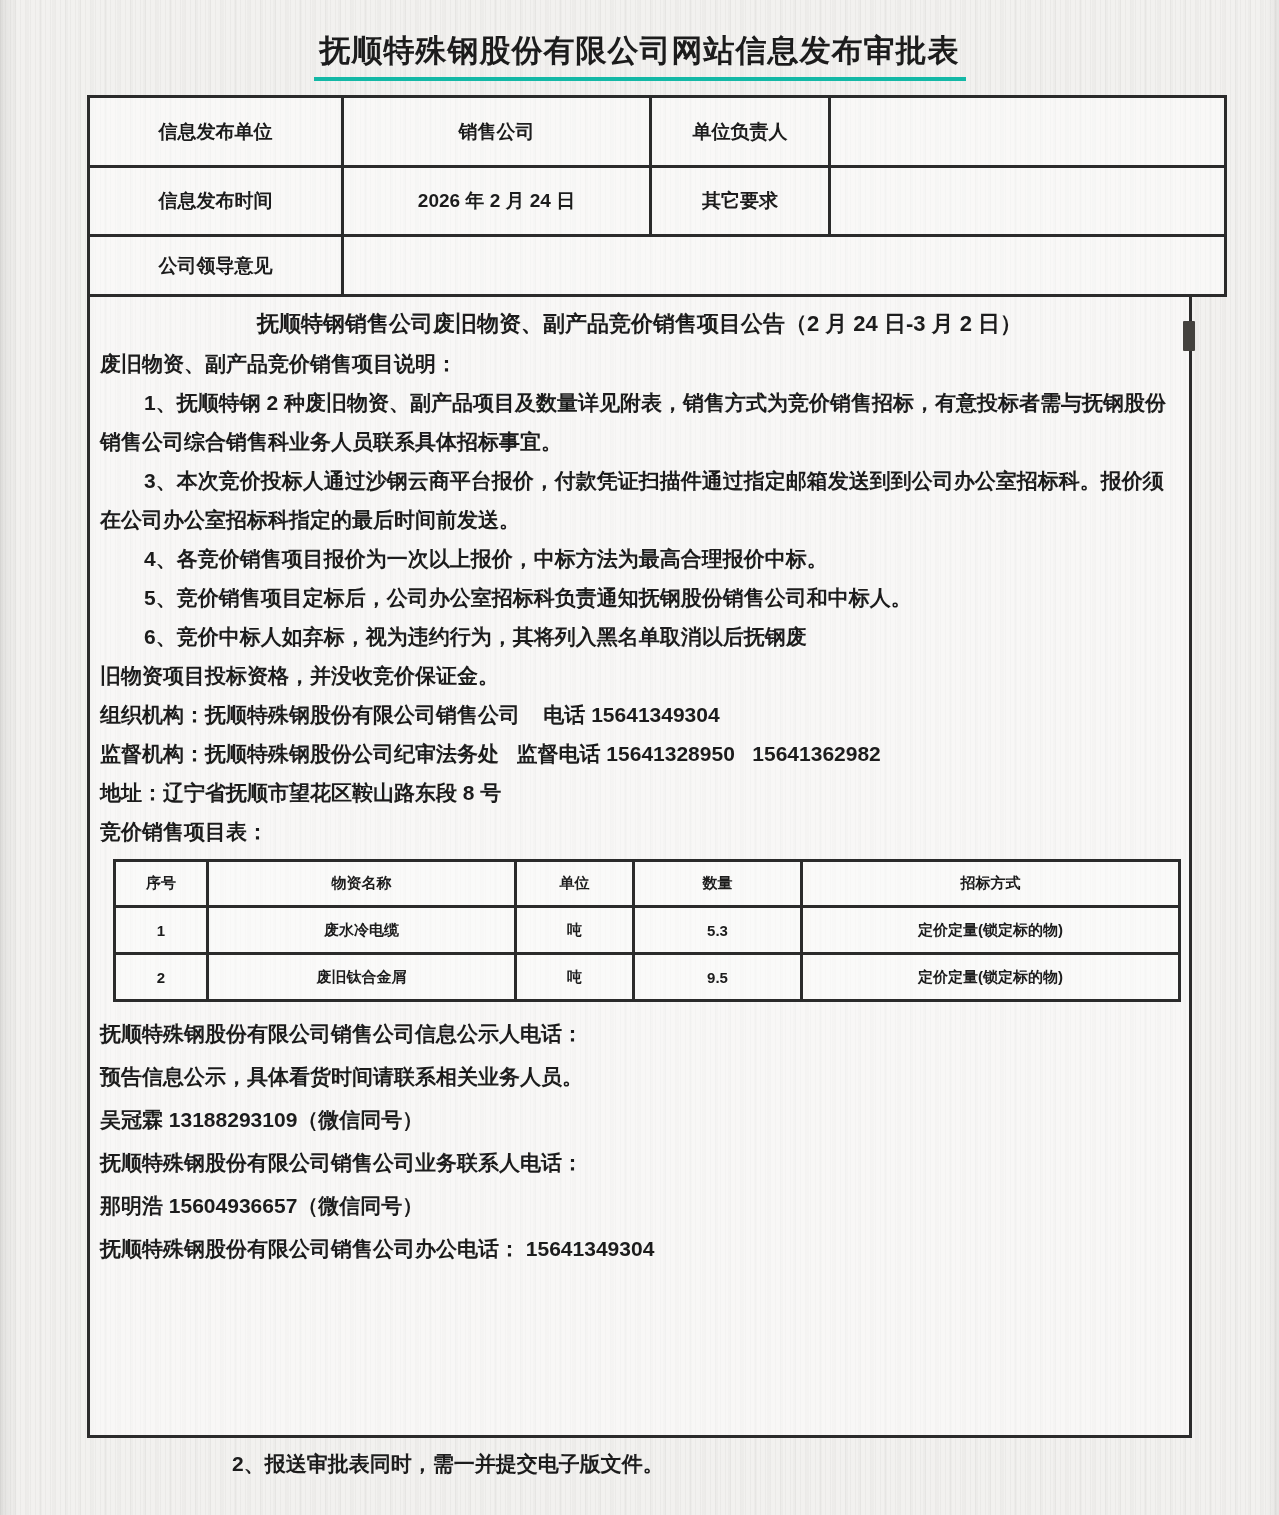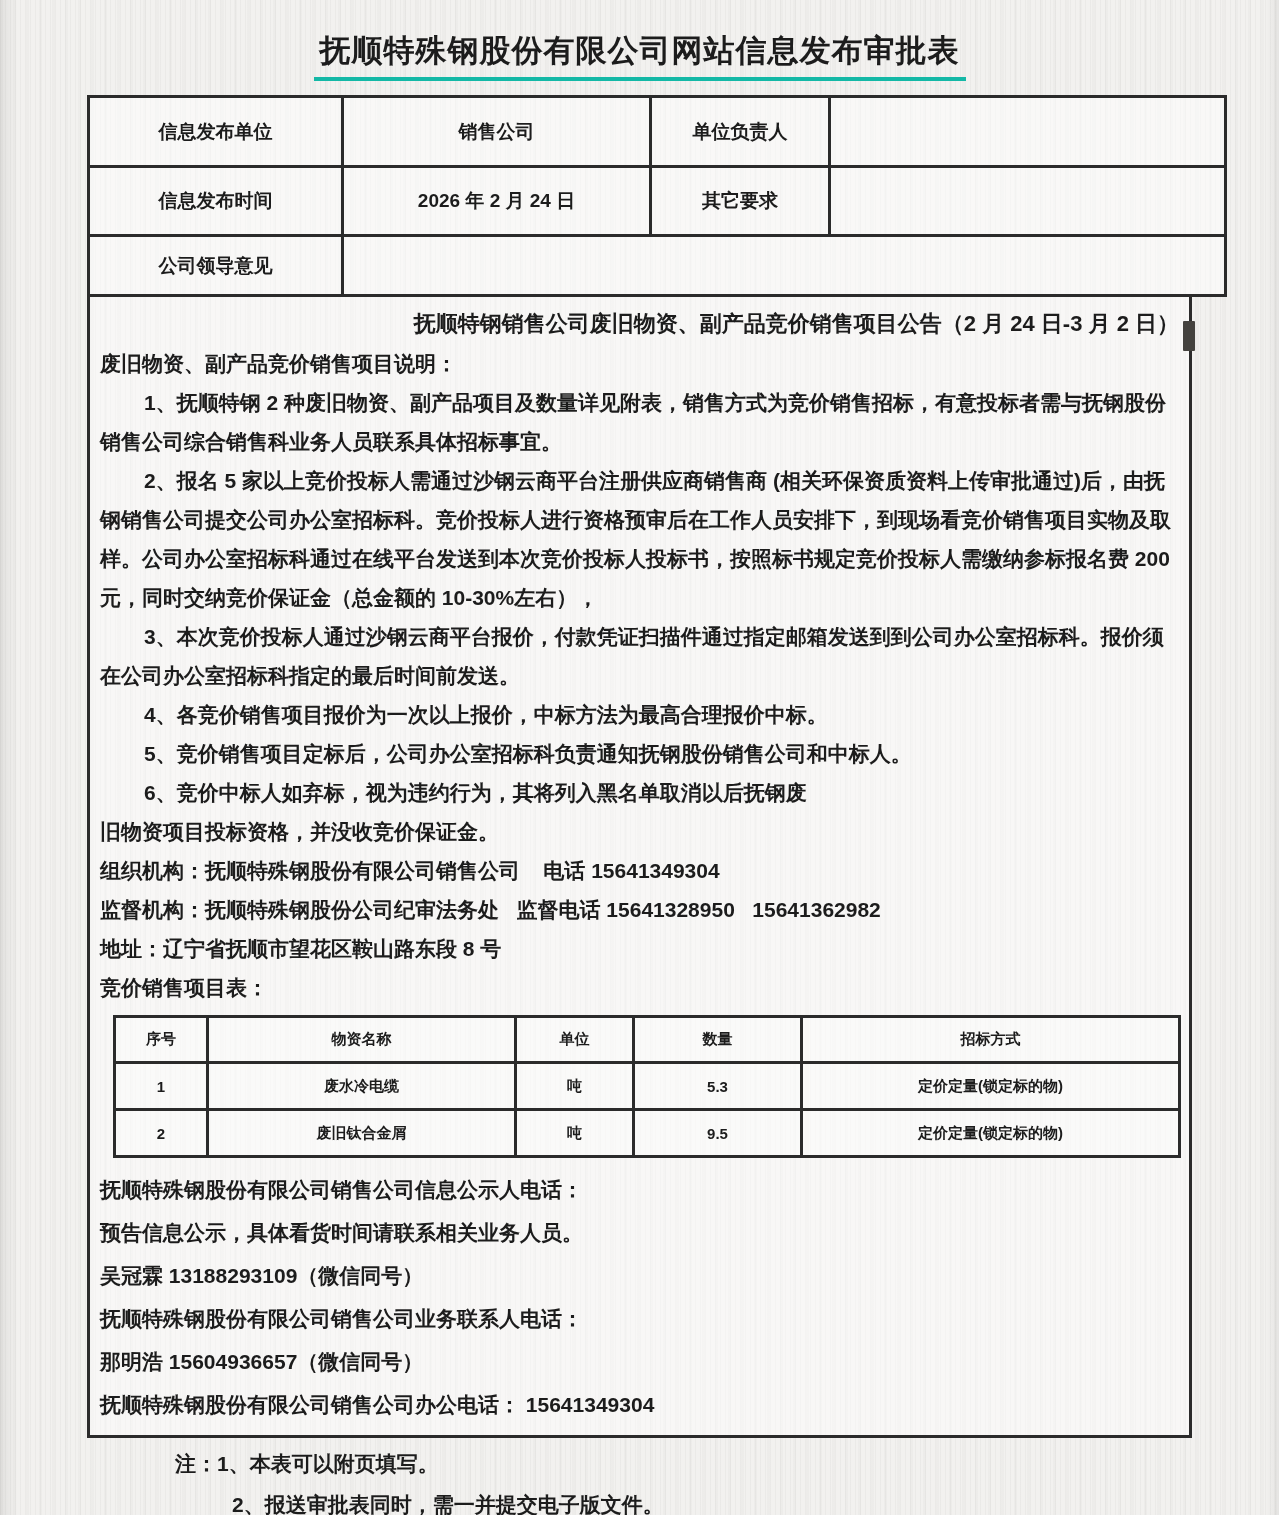--- a/index.html
+++ b/index.html
@@ -52,21 +52,21 @@
     margin:0 87px;
     width:1105px;
     box-sizing:border-box;
     border:3px solid #2b2b2b;
     border-top:0;
     height:1141px;
     padding:6px 10px 0 10px;
     background:rgba(255,255,255,0.45);
   }
   .ann-heading{
-    text-align:right;
+    text-align:center;
     font-size:22px;
     line-height:34px;
     margin:4px 0 3px 0;
   }
   .content-box p{
     margin:0;
     font-size:21px;
     line-height:39px;
     white-space:pre-wrap;
   }
@@ -139,21 +139,20 @@
       <td colspan="3"></td>
     </tr>
   </tbody>
     </table>
 
   <div class="content-box">
     <div class="ann-heading">抚顺特钢销售公司废旧物资、副产品竞价销售项目公告（2 月 24 日-3 月 2 日）</div>
 
     <p class="noindent">废旧物资、副产品竞价销售项目说明：</p>
     <p class="indent">1、抚顺特钢 2 种废旧物资、副产品项目及数量详见附表，销售方式为竞价销售招标，有意投标者需与抚钢股份销售公司综合销售科业务人员联系具体招标事宜。</p>
-    <p class="indent">2、报名 5 家以上竞价投标人需通过沙钢云商平台注册供应商销售商 (相关环保资质资料上传审批通过)后，由抚钢销售公司提交公司办公室招标科。竞价投标人进行资格预审后在工作人员安排下，到现场看竞价销售项目实物及取样。公司办公室招标科通过在线平台发送到本次竞价投标人投标书，按照标书规定竞价投标人需缴纳参标报名费 200 元，同时交纳竞价保证金（总金额的 10-30%左右），</p>
     <p class="indent">3、本次竞价投标人通过沙钢云商平台报价，付款凭证扫描件通过指定邮箱发送到到公司办公室招标科。报价须在公司办公室招标科指定的最后时间前发送。</p>
     <p class="indent">4、各竞价销售项目报价为一次以上报价，中标方法为最高合理报价中标。</p>
     <p class="indent">5、竞价销售项目定标后，公司办公室招标科负责通知抚钢股份销售公司和中标人。</p>
     <p class="indent">6、竞价中标人如弃标，视为违约行为，其将列入黑名单取消以后抚钢废</p>
     <p class="noindent">旧物资项目投标资格，并没收竞价保证金。</p>
     <p class="noindent">组织机构：抚顺特殊钢股份有限公司销售公司    电话 15641349304</p>
     <p class="noindent">监督机构：抚顺特殊钢股份公司纪审法务处   监督电话 15641328950   15641362982</p>
     <p class="noindent">地址：辽宁省抚顺市望花区鞍山路东段 8 号</p>
     <p class="noindent">竞价销售项目表：</p>
 
@@ -187,19 +186,18 @@
       <p>抚顺特殊钢股份有限公司销售公司信息公示人电话：</p>
       <p>预告信息公示，具体看货时间请联系相关业务人员。</p>
       <p>吴冠霖 13188293109（微信同号）</p>
       <p>抚顺特殊钢股份有限公司销售公司业务联系人电话：</p>
       <p>那明浩 15604936657（微信同号）</p>
       <p>抚顺特殊钢股份有限公司销售公司办公电话： 15641349304</p>
     </div>
   </div>
 
   <div class="notes">
-    <p class="note-1">注：1、本表可以附页填写。</p>
     <p class="note-2">2、报送审批表同时，需一并提交电子版文件。</p>
   </div>
 
   <div class="scan-mark"></div>
 
 </div>
 
 </body></html>

